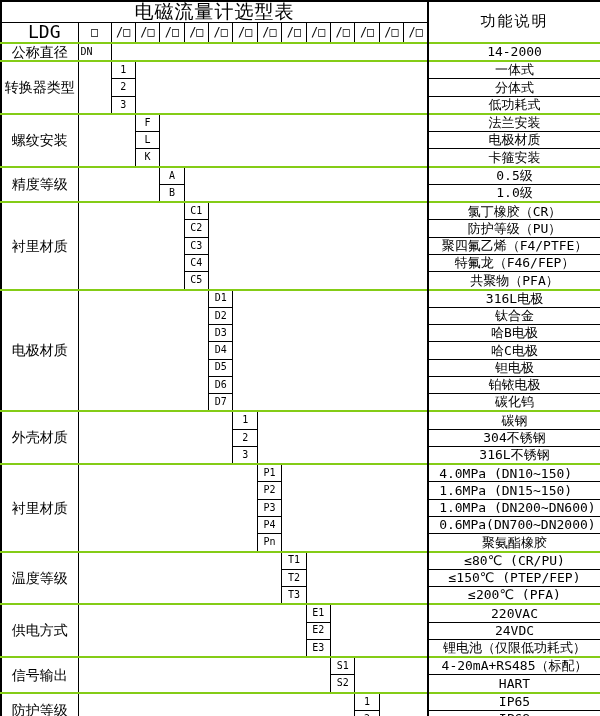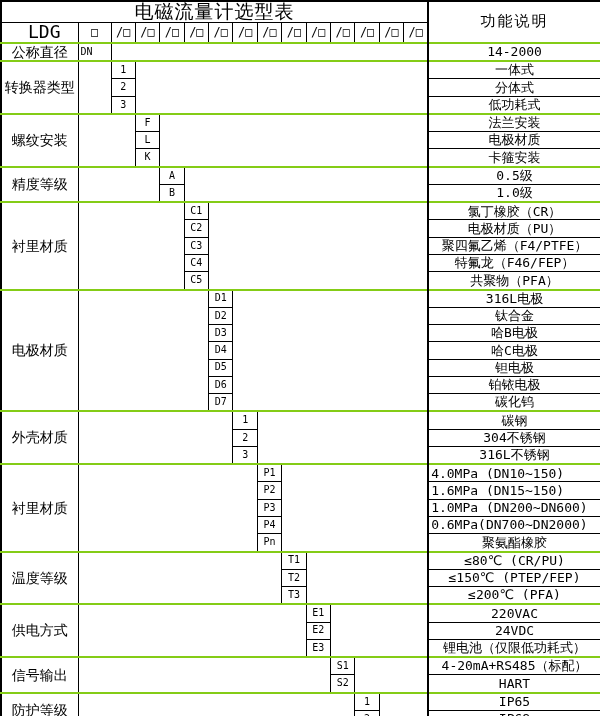--- a/index.html
+++ b/index.html
@@ -22,21 +22,21 @@
     height: 16.27px;
   }
   td.title-cell   { font-size: 19px; letter-spacing: 1px; }
   td.fn           { border-left: 2px solid #000; }
   td.fn-header    { font-size: 15px; letter-spacing: 2px; }
   td.group-label  { font-size: 14px; }
   td.model-prefix { text-align: left; padding-left: 26px; font-size: 18px; }
   td.model-box, td.model-slot { font-size: 12px; }
   td.code-cell    { font-size: 10px; }
   td.code-dn      { text-align: left; padding-left: 2px; }
-  td.desc-left    { text-align: left; padding-left: 2px; }
+  td.desc-left    { text-align: left; padding-left: 10px; }
   tr.gs td        { border-top: 2px solid #84cc16; }
 </style>
 </head>
 <body>
 
 <table class="sel">
   <colgroup id="cols">
       <col style="width: 77px;">
       <col style="width: 33px;">
       <col style="width: 24.4px;">
@@ -125,21 +125,21 @@
       </tr>
       <tr class="gs">
         <td class="group-label" rowspan="5">衬里材质</td>
         <td colspan="4" rowspan="5"></td>
         <td class="code-cell">C1</td>
         <td colspan="9" rowspan="5"></td>
         <td class="fn desc-cell">氯丁橡胶（CR）</td>
       </tr>
       <tr>
         <td class="code-cell">C2</td>
-        <td class="fn desc-cell">电极材质（PU）</td>
+        <td class="fn desc-cell">防护等级（PU）</td>
       </tr>
       <tr>
         <td class="code-cell">C3</td>
         <td class="fn desc-cell">聚四氟乙烯（F4/PTFE）</td>
       </tr>
       <tr>
         <td class="code-cell">C4</td>
         <td class="fn desc-cell">特氟龙（F46/FEP）</td>
       </tr>
       <tr>

